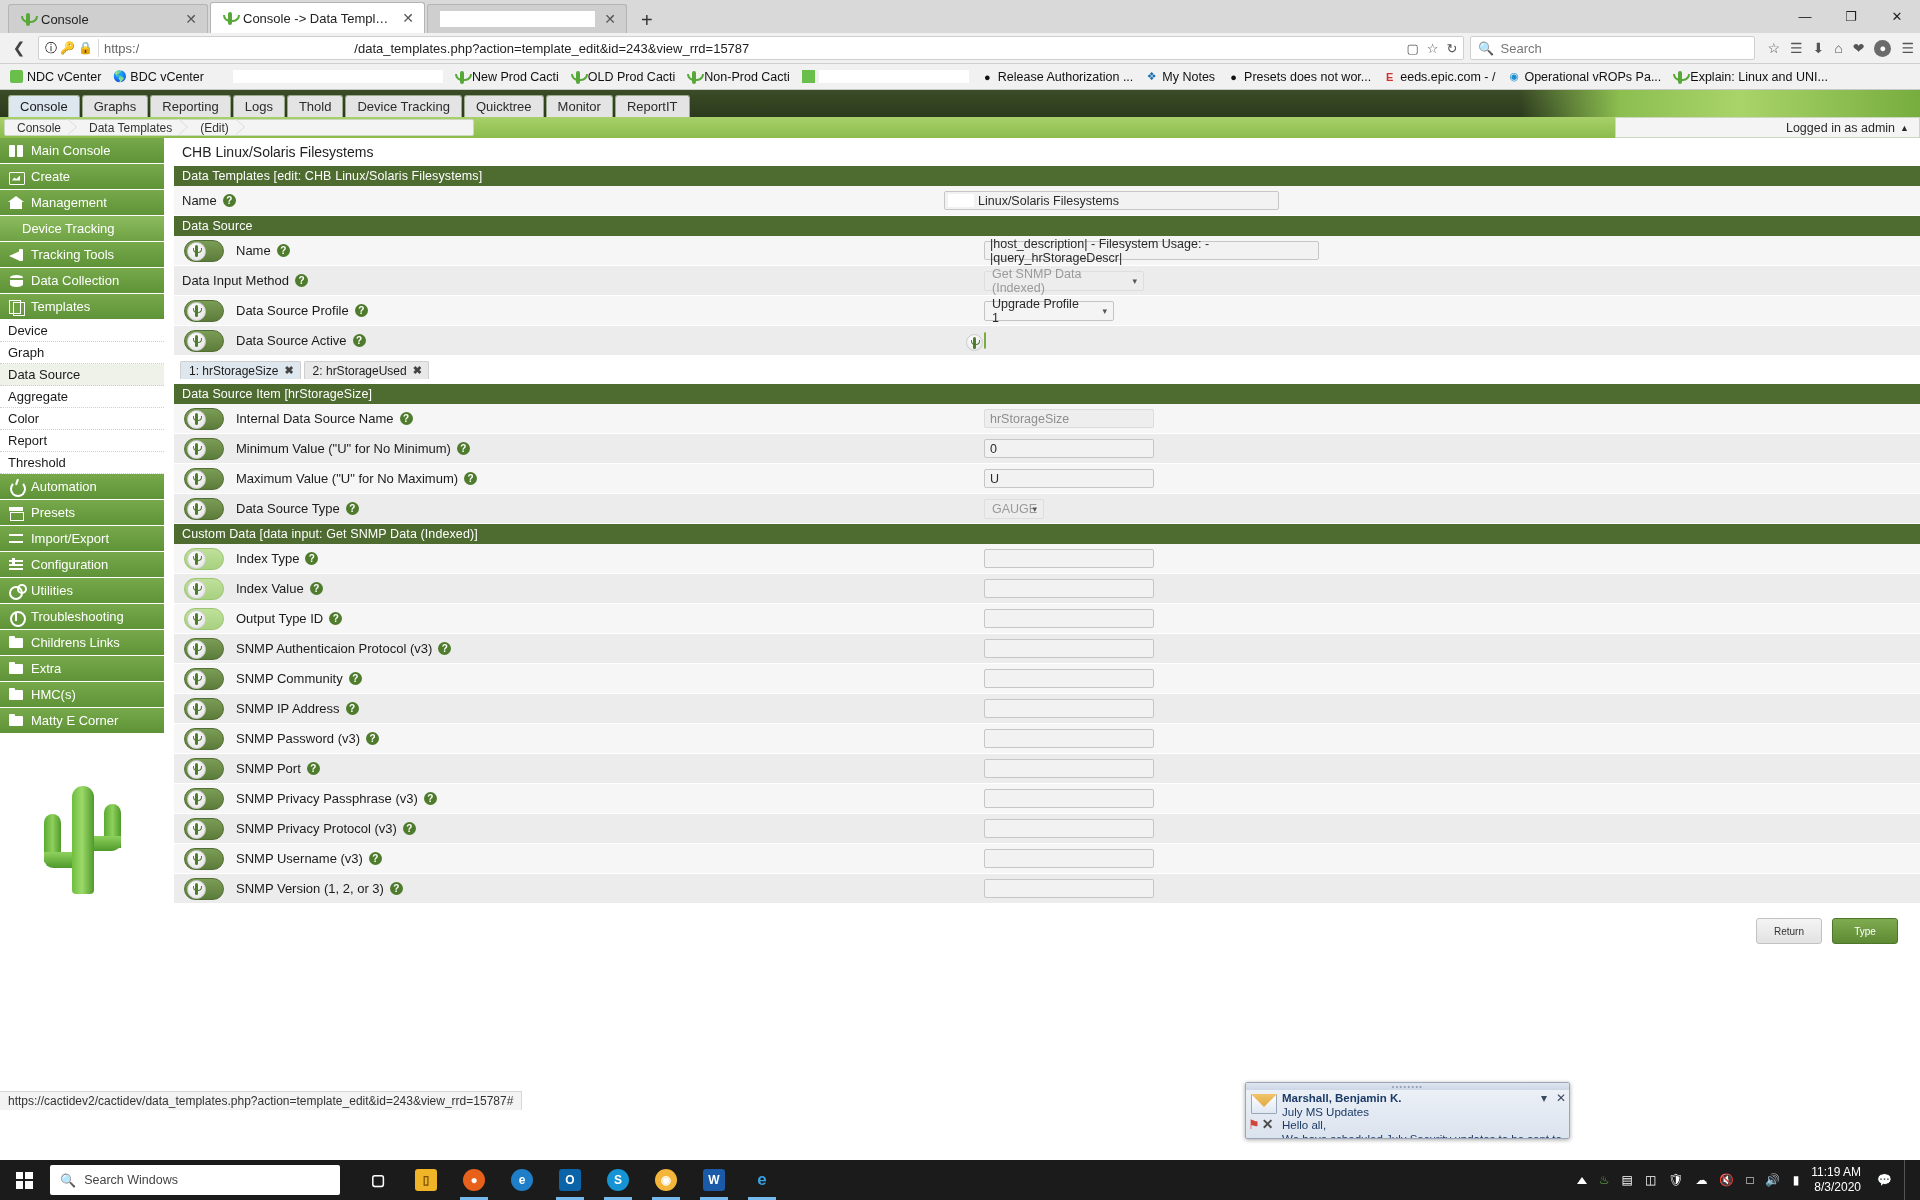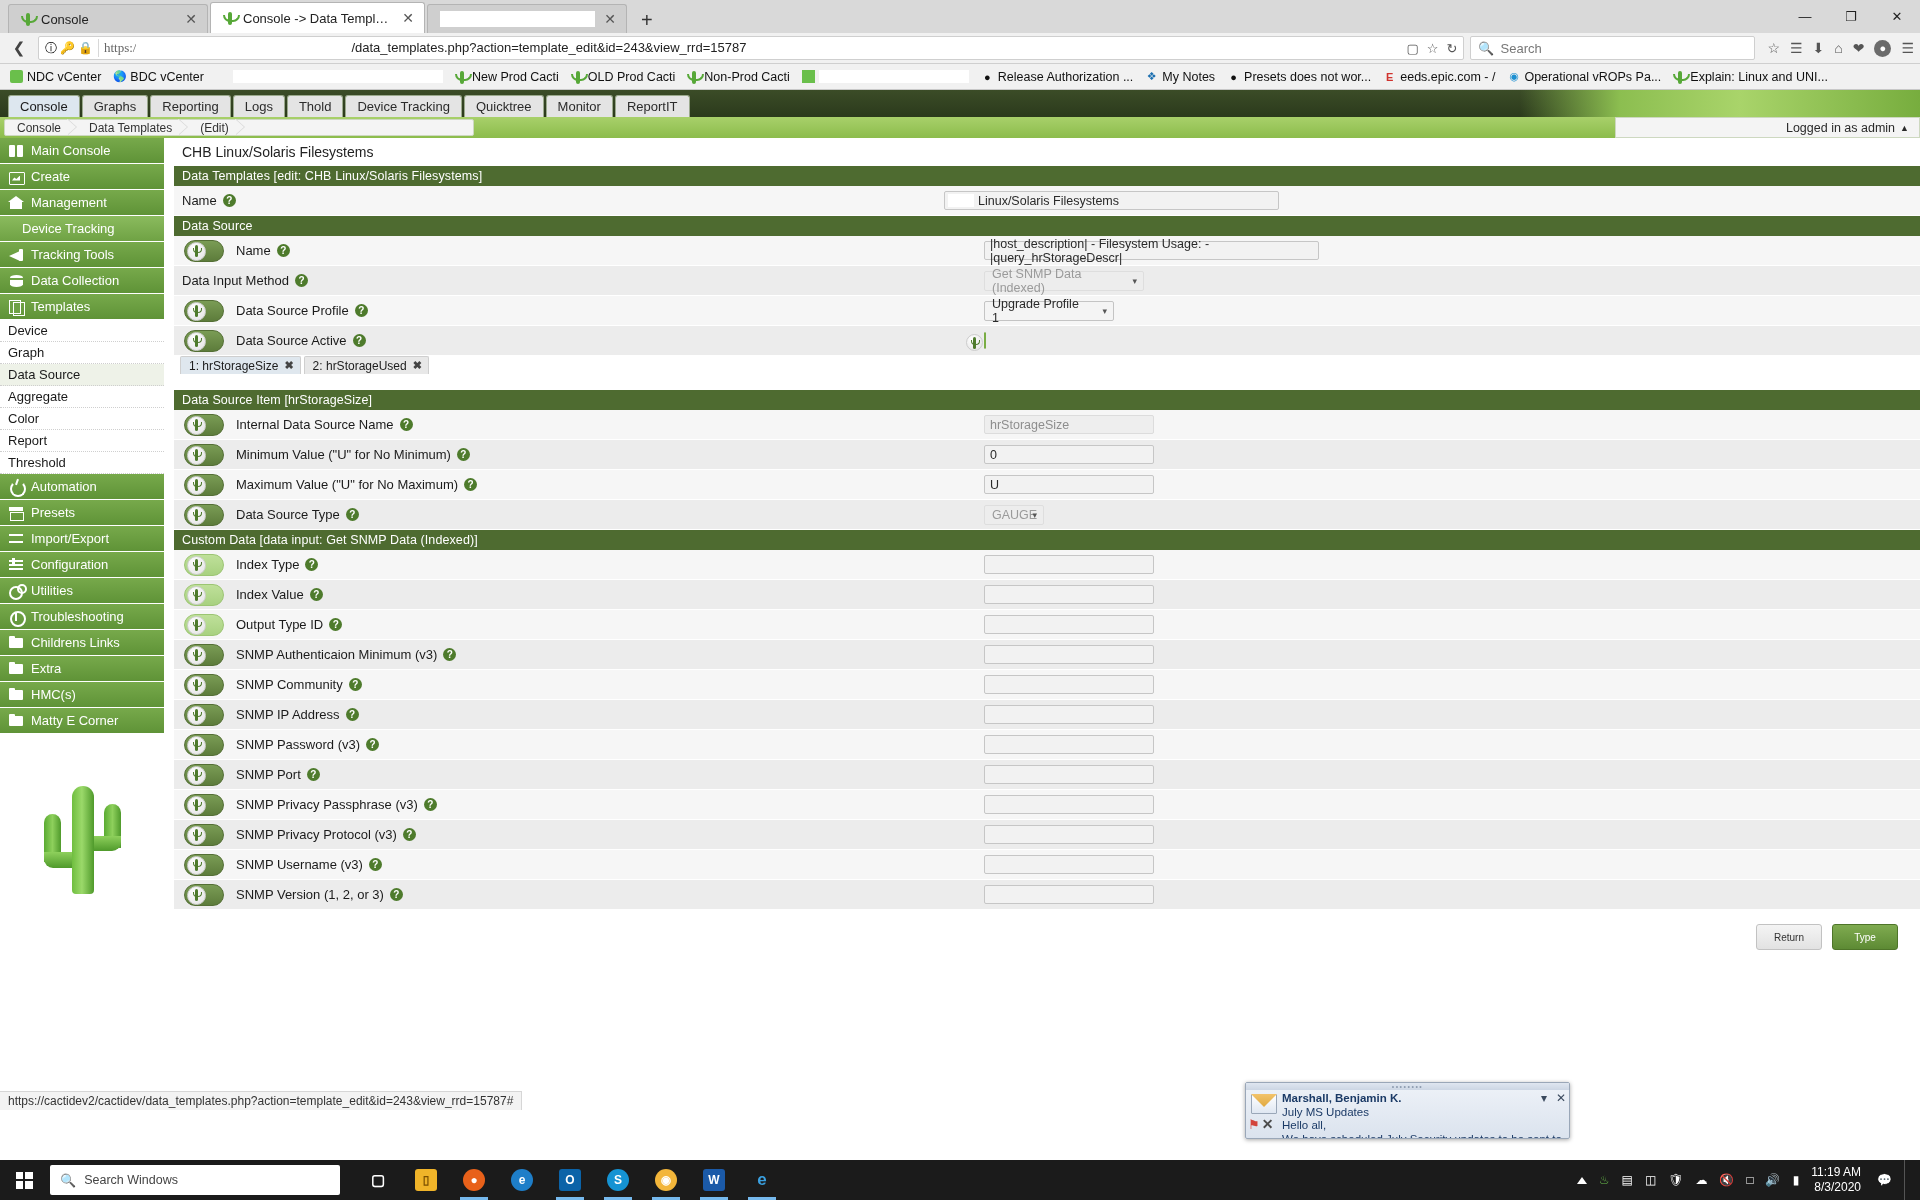--- a/index.html
+++ b/index.html
@@ -57,21 +57,21 @@
     padding:0 6px; border-bottom:1px solid #cfcfcf; gap:2px;
   }
   .navbtn { width:26px;height:26px;display:flex;align-items:center;justify-content:center;
             font-size:15px;color:#444; }
   .urlwrap { flex:1; display:flex; align-items:center; height:24px; margin:0 4px;
              background:#fff; border:1px solid #cfcfcf; border-radius:2px; padding:0 6px; gap:5px;
              position:relative; }
   .urlwrap .lockicons { display:flex; align-items:center; gap:3px; font-size:12px;}
   .urlsep { width:1px;height:18px;background:#d8d8d8; }
   .urltext { flex:1; font-size:13px; color:#222; white-space:nowrap; overflow:hidden; }
-  .urltext .u-dim { color:#666;font-family:Liberation Serif, serif; }
+  .urltext .u-dim { color:#666; }
   .redact-inline { display:inline-block; background:#fff; height:11px; vertical-align:middle;}
   .url-icon-right { display:flex; align-items:center; gap:8px; font-size:13px; color:#555;}
   .searchwrap { width:285px; height:24px; display:flex; align-items:center; gap:6px;
                 background:#fff; border:1px solid #cfcfcf; border-radius:2px; padding:0 7px;
                 color:#777; font-size:13px;}
   .navicons { display:flex; align-items:center; gap:10px; padding-left:10px; color:#555; font-size:14px;}
   .navicons .circ { width:17px;height:17px;border-radius:50%;background:#6b6b6b;color:#fff;
                     display:flex;align-items:center;justify-content:center;font-size:11px;}
 
   .bookmarks {
@@ -247,21 +247,21 @@
     display:flex;align-items:center;justify-content:center;
   }
   .name-input-wrap { position:absolute; left:770px; }
   .name-input {
     width:335px;height:19px;border:1px solid #c6c6c6;background:#f2f2f2;border-radius:2px;
     display:flex;align-items:center; font-size:12.5px; color:#2a2a2a;
   }
   .name-input .rdblk { width:26px;height:13px;background:#fff;margin-left:3px; }
   .name-input span { margin-left:4px; }
 
-  .ds-tabs { height:34px; display:flex; align-items:flex-start; padding-left:6px;
+  .ds-tabs { height:28px; display:flex; align-items:center; padding-left:6px;
              background:#fff; }
   .ds-tab { height:18px; display:flex; align-items:center; gap:6px; padding:0 6px 0 8px;
             font-size:12px; color:#1c1c1c; background:#e8e8e8; border:1px solid #cfcfcf;
             border-bottom:none; border-radius:2px 2px 0 0; margin-right:3px; }
   .ds-tab.active { background:#dfe7ee; }
   .ds-tab .x { font-size:11px; color:#444; font-weight:bold;}
 
   .btnrow { height:54px; display:flex; align-items:center; justify-content:flex-end;
             padding-right:22px; gap:10px; background:#fff; }
   .gbtn {
@@ -755,21 +755,21 @@
               <span class="txtinput med blank"></span>
             </span>
         </div>
         <div class="formrow even">
           <span class="toggle">
               <span class="knob">
                 <span class="mini-cactus"></span>
               </span>
             </span>
           <span class="rowlabel">
-              <span>SNMP Authenticaion Minimum (v3)</span>
+              <span>SNMP Authenticaion Protocol (v3)</span>
               <span class="qmark">?</span>
             </span>
           <span class="field">
               <span class="txtinput med blank"></span>
             </span>
         </div>
         <div class="formrow odd">
           <span class="toggle">
               <span class="knob">
                 <span class="mini-cactus"></span>

